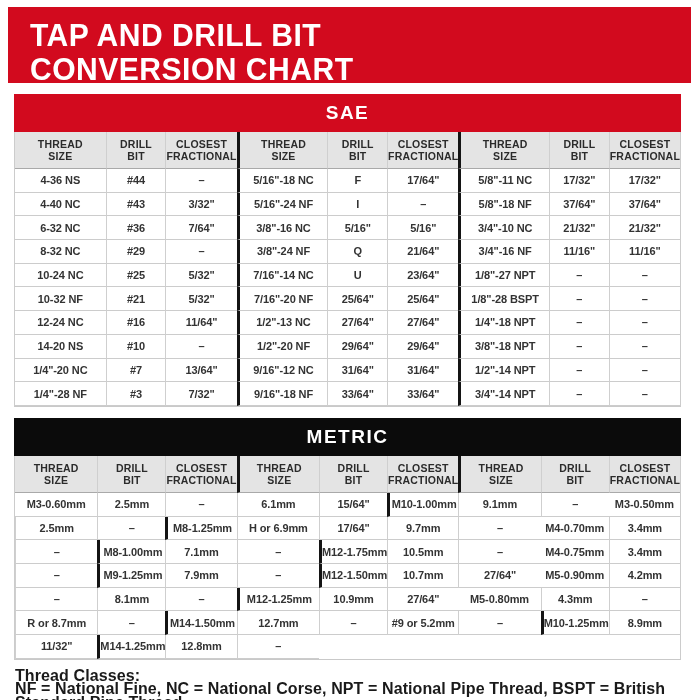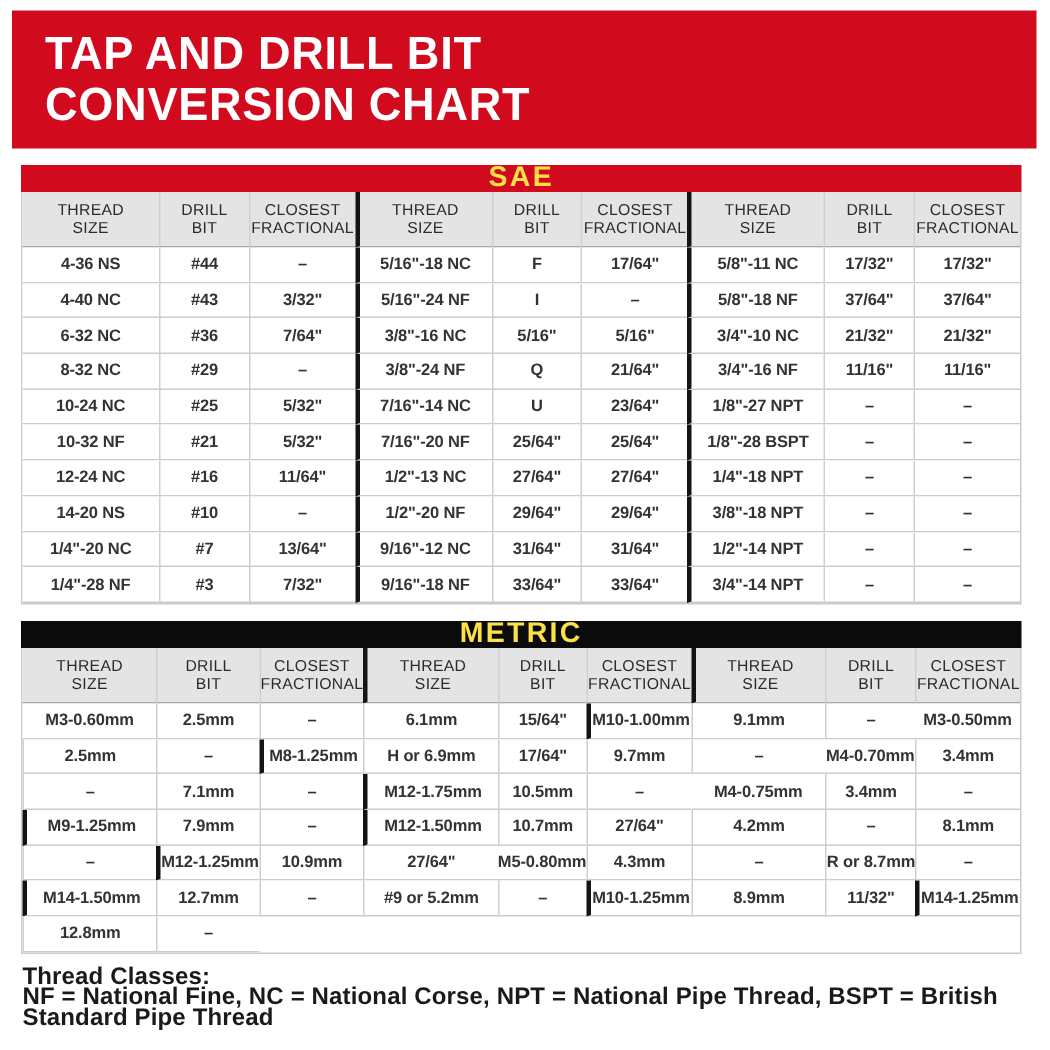--- a/index.html
+++ b/index.html
@@ -6,41 +6,41 @@
   html, body { margin: 0; padding: 0; }
   body {
     width: 700px; height: 700px;
     background: #ffffff;
     font-family: "Liberation Sans", sans-serif;
     color: #222;
     overflow: hidden;
   }
   .banner {
     margin: 7px 9px 0 8px;
-    height: 92px;
+    height: 76px;
     box-sizing: border-box;
     padding: 12px 0 0 22px;
   }
   .banner-line {
     color: #ffffff;
     font-size: 31px;
     font-weight: bold;
     line-height: 34px;
     letter-spacing: 0.5px;
     transform: scaleX(0.97);
     transform-origin: left center;
     white-space: nowrap;
   }
   .table-section { margin: 11px 19px 0 14px; }
   .band {
-    height: 18px;
+    height: 38px;
     display: flex;
     align-items: center;
     justify-content: center;
-    color: #fde047;
+    color: #ffffff;
     font-size: 19px;
     font-weight: bold;
     letter-spacing: 1.5px;
     transform-origin: center;
   }
   .grid {
     display: grid;
     grid-template-columns: 41fr 27fr 32fr 41fr 27fr 32fr 41fr 27fr 32fr;
     border-left: 1px solid #cccccc;
     border-right: 1px solid #cccccc;
@@ -50,21 +50,21 @@
     background: #e4e4e4;
     color: #2b2b2b;
     height: 37px;
     box-sizing: border-box;
     display: flex;
     flex-direction: column;
     align-items: center;
     justify-content: center;
     text-align: center;
     font-size: 10.5px;
-    font-weight: normal;
+    font-weight: bold;
     line-height: 12px;
     border-bottom: 1px solid #a9a9a9;
     letter-spacing: 0.2px;
   }
   .cell {
     background: #ffffff;
     color: #333333;
     height: 22.7px;
     box-sizing: content-box;
     display: flex;
@@ -278,34 +278,36 @@
       <div class="cell csep">2.5mm</div>
       <div class="cell csep">–</div>
       <div class="cell gsep">M8-1.25mm</div>
       <div class="cell csep">H or 6.9mm</div>
       <div class="cell csep">17/64"</div>
       <div class="cell csep">9.7mm</div>
       <div class="cell csep">–</div>
       <div class="cell">M4-0.70mm</div>
       <div class="cell csep">3.4mm</div>
       <div class="cell csep">–</div>
+      <div class="cell gsep">M8-1.00mm</div>
       <div class="cell csep">7.1mm</div>
       <div class="cell csep">–</div>
       <div class="cell gsep">M12-1.75mm</div>
       <div class="cell csep">10.5mm</div>
       <div class="cell csep">–</div>
       <div class="cell">M4-0.75mm</div>
       <div class="cell csep">3.4mm</div>
       <div class="cell csep">–</div>
       <div class="cell gsep">M9-1.25mm</div>
       <div class="cell csep">7.9mm</div>
       <div class="cell csep">–</div>
       <div class="cell gsep">M12-1.50mm</div>
       <div class="cell csep">10.7mm</div>
       <div class="cell csep">27/64"</div>
+      <div class="cell">M5-0.90mm</div>
       <div class="cell csep">4.2mm</div>
       <div class="cell csep">–</div>
       <div class="cell csep">8.1mm</div>
       <div class="cell csep">–</div>
       <div class="cell gsep">M12-1.25mm</div>
       <div class="cell csep">10.9mm</div>
       <div class="cell csep">27/64"</div>
       <div class="cell">M5-0.80mm</div>
       <div class="cell csep">4.3mm</div>
       <div class="cell csep">–</div>

